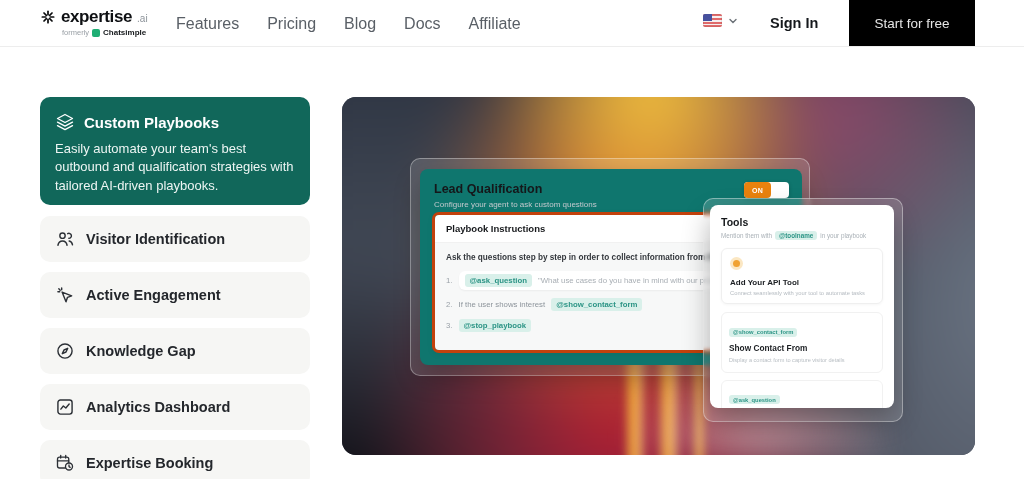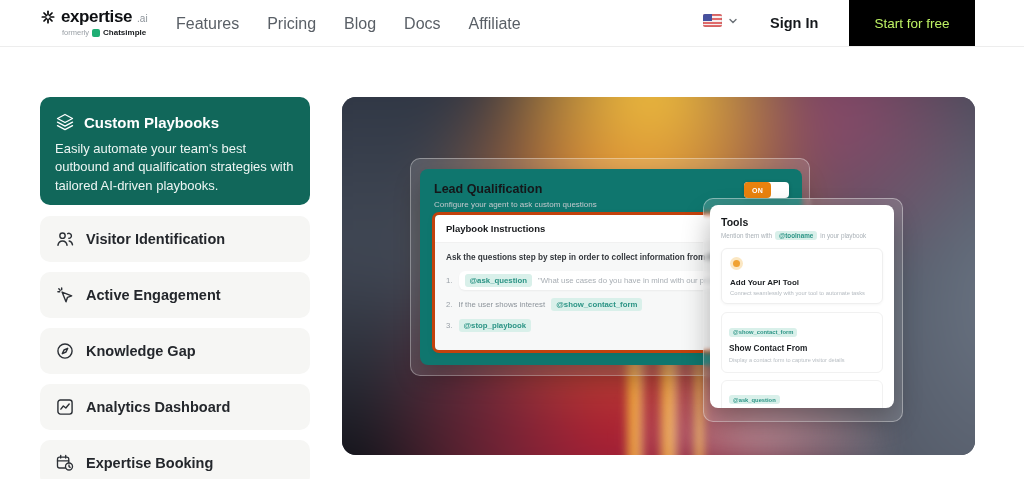--- a/index.html
+++ b/index.html
@@ -17,21 +17,21 @@
   .formerly { font-size:7.5px; color:#9aa0a6; }
   .cs-icon { width:8px; height:8px; border-radius:2px; background:#1fae74; display:inline-block; }
   .cs-name { font-size:8px; font-weight:700; color:#15181b; }
   .nav { position:absolute; left:176px; top:0; height:47px; display:flex; align-items:center; gap:28px; }
   .nav-item { font-size:16px; color:#595f66; cursor:pointer; }
   .lang { position:absolute; left:703px; top:14px; display:flex; align-items:center; gap:6px; cursor:pointer; }
   .flag { position:relative; width:19px; height:13px; border-radius:2px; overflow:hidden;
           background:repeating-linear-gradient(180deg,#e06a6a 0 1.9px,#f6efef 1.9px 3.8px); box-shadow:0 0 0 1px rgba(0,0,0,0.06) inset; }
   .flag::after { content:""; position:absolute; left:0; top:0; width:9px; height:7px; background:#46519e; }
   .signin { position:absolute; left:770px; top:0; height:47px; line-height:47px; font-size:14.5px; font-weight:600; color:#15181c; cursor:pointer; }
-  .cta { position:absolute; left:849px; top:0; width:126px; height:46px; background:#000; color:#bef264;
+  .cta { position:absolute; left:849px; top:0; width:126px; height:46px; background:#000; color:#e5e5e5;
          font-size:13.5px; font-weight:500; display:flex; align-items:center; justify-content:center; cursor:pointer; border:none; }
 
   
   .sidebar { position:absolute; left:40px; top:97px; width:270px; }
   .active-card { background:#11675a; border-radius:10px; height:108px; padding:13px 15px; margin-bottom:11px; cursor:pointer; }
   .active-head { display:flex; align-items:center; gap:9px; margin:2px 0 8px; }
   .active-title { font-size:15px; font-weight:700; color:#fff; }
   .active-desc { font-size:13px; line-height:1.42; color:#edf5f3; }
   .side-item { height:46px; background:#f6f6f4; border-radius:10px; display:flex; align-items:center; gap:11px;
                padding:0 15px; margin-bottom:10px; cursor:pointer; }

